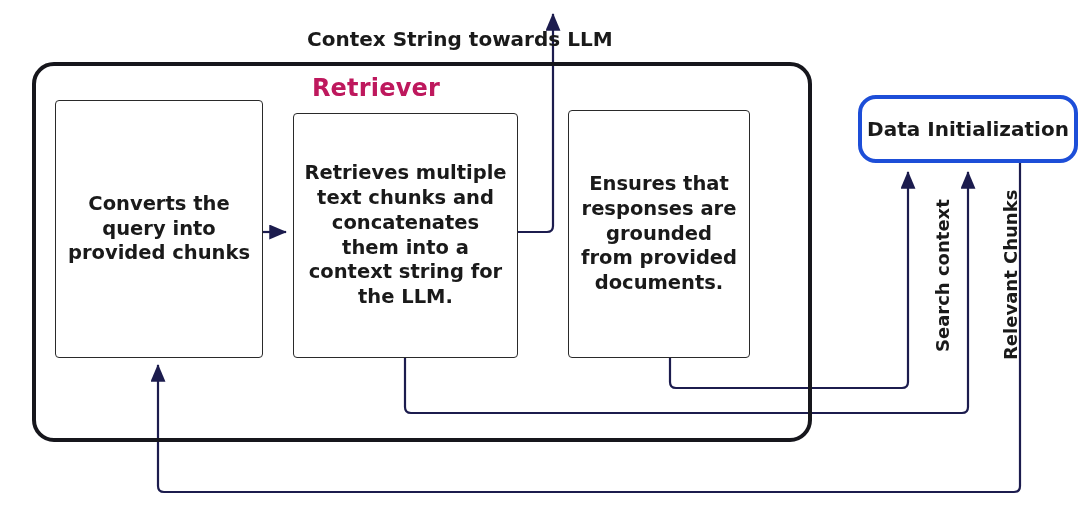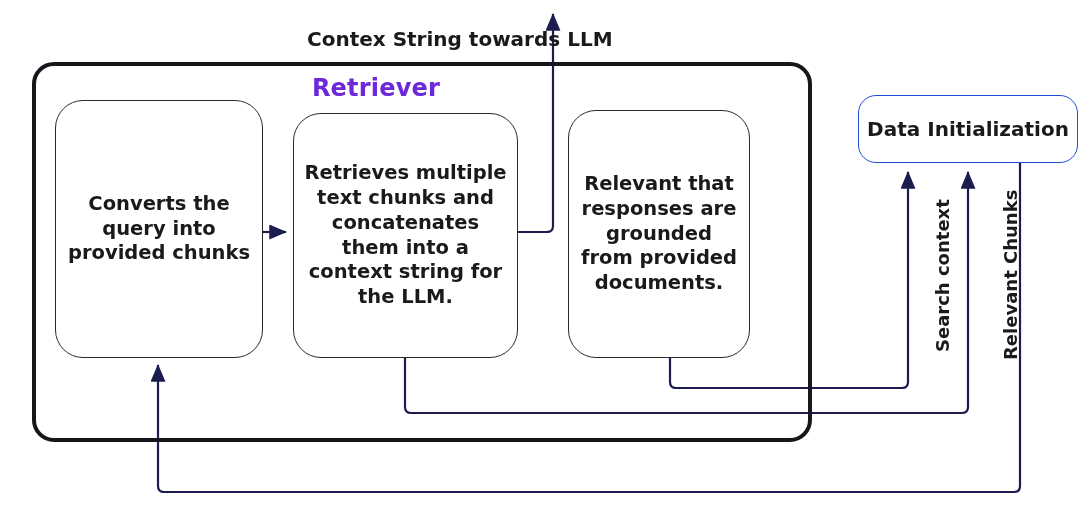--- a/index.html
+++ b/index.html
@@ -45,40 +45,40 @@
     display: block;
   }
   .container-title {
     position: absolute;
     left: 32px;
     top: 74px;
     width: 688px;
     text-align: center;
     font-size: 24px;
     font-weight: bold;
-    color: #6d28d9;
+    color: #be185d;
     letter-spacing: 0.2px;
   }
   .inner-box {
     border: 1.6px solid #2a2a2a;
-    border-radius: 28px;
+    border-radius: 4px;
     font-size: 19.5px;
     line-height: 1.28;
     padding: 6px 8px;
     z-index: 3;
   }
   .box-1 { left: 55px;  top: 100px; width: 208px; height: 258px; }
   .box-2 { left: 293px; top: 113px; width: 225px; height: 245px; }
   .box-3 { left: 568px; top: 110px; width: 182px; height: 248px; }
   .data-init {
     left: 858px;
     top: 95px;
     width: 220px;
     height: 68px;
-    border: 1px solid #1d4ed8;
+    border: 4px solid #1d4ed8;
     border-radius: 18px;
     font-size: 20px;
     z-index: 3;
   }
   .edge-label {
     position: absolute;
     color: #1a1a1a;
     font-weight: bold;
     white-space: nowrap;
   }
@@ -128,21 +128,21 @@
     </g>
   </svg>
 
   <div class="node outer-container"></div>
   <div class="container-title">Retriever</div>
 
   <div class="node inner-box box-1">Converts the query into provided chunks</div>
 
   <div class="node inner-box box-2">Retrieves multiple text chunks and concatenates them into a context string for the LLM.</div>
 
-  <div class="node inner-box box-3">Relevant that responses are grounded from provided documents.</div>
+  <div class="node inner-box box-3">Ensures that responses are grounded from provided documents.</div>
 
   <div class="node data-init">Data Initialization</div>
 
   <div class="edge-label label-context">Contex String towards LLM</div>
 
   <div class="edge-label label-vert label-search">Search context</div>
 
   <div class="edge-label label-vert label-chunks">Relevant Chunks</div>
 
 </div>

